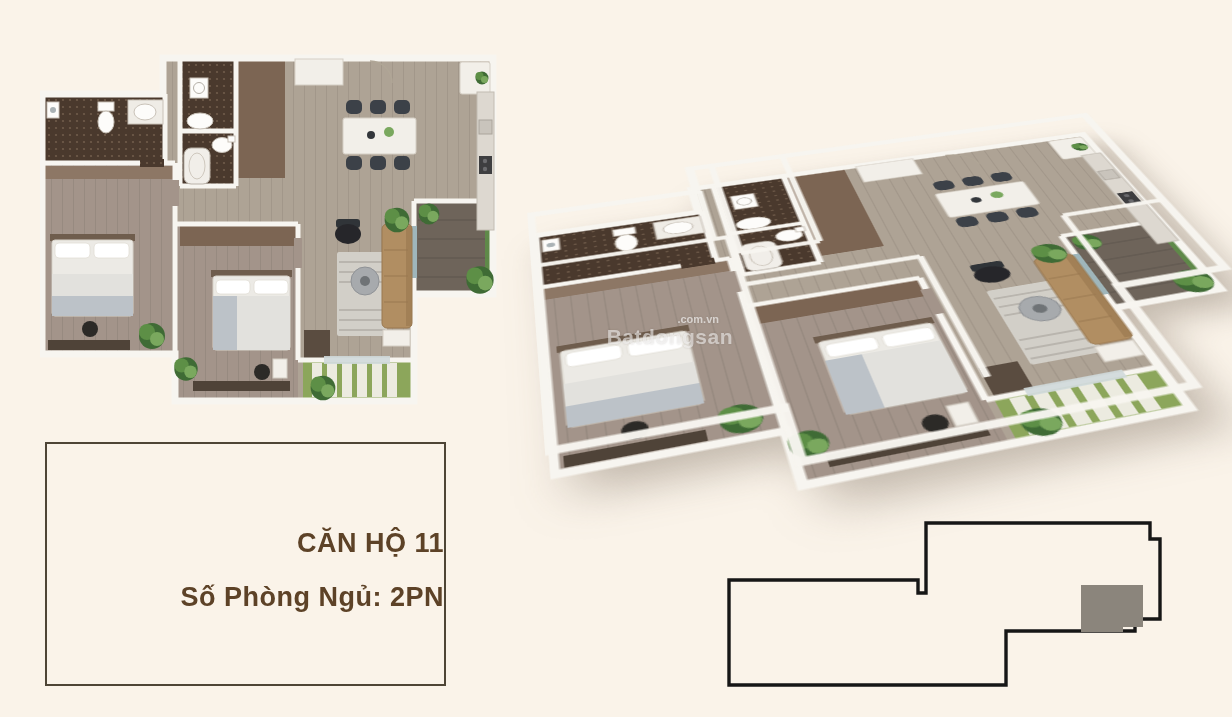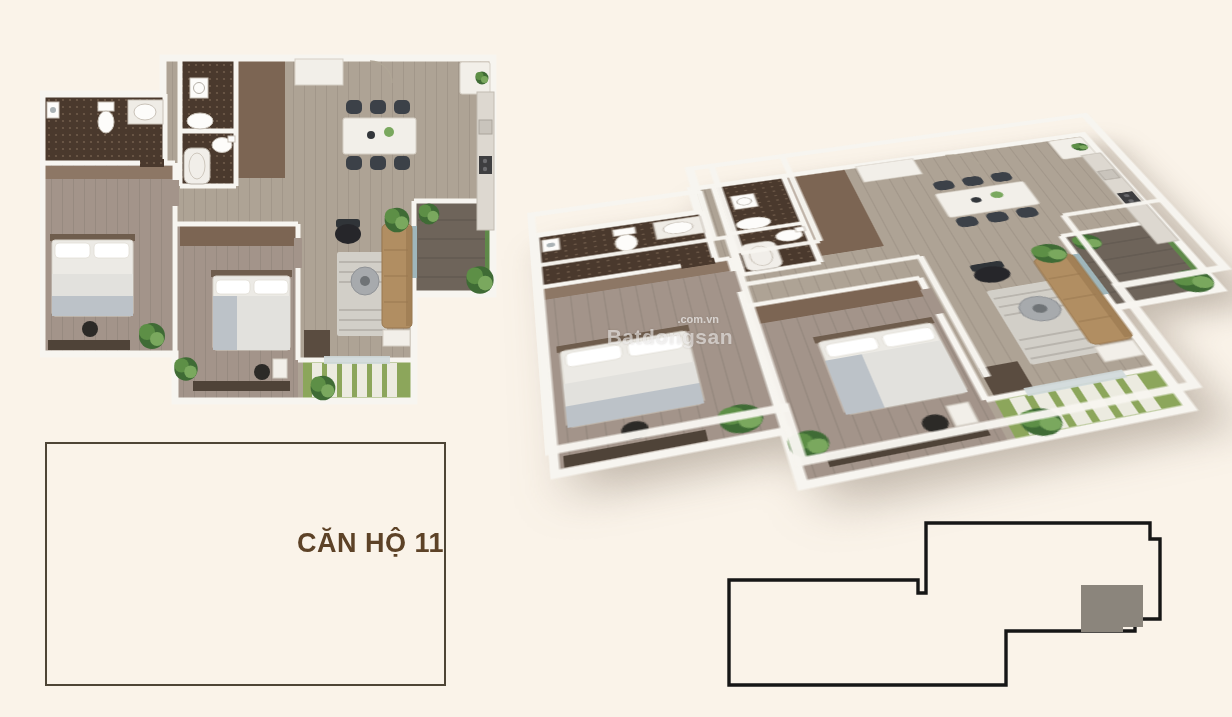--- a/index.html
+++ b/index.html
@@ -267,20 +267,21 @@
     </div>
   </div>
 
   <div class="watermark">
     <span class="wm-suffix">.com.vn</span>
     <span class="wm-main">Batdongsan</span>
   </div>
 
   <div class="unit-card">
     <div class="title">CĂN HỘ 11</div>
+    <div class="subtitle">Số Phòng Ngủ: 2PN</div>
   </div>
 
   <svg class="keyplan" viewBox="0 0 466 185">
     <polygon points="11,68 200,68 200,81 208,81 208,11 432,11 432,27 442,27 442,107 417,107 417,119 288,119 288,173 11,173" fill="none" stroke="#161616" stroke-width="3.4" stroke-linejoin="miter"></polygon>
     <g style="fill:var(--keymark,#8b857c)">
       <rect x="363" y="73" width="62" height="42"></rect>
       <rect x="363" y="112" width="42" height="8"></rect>
     </g>
   </svg>
 

